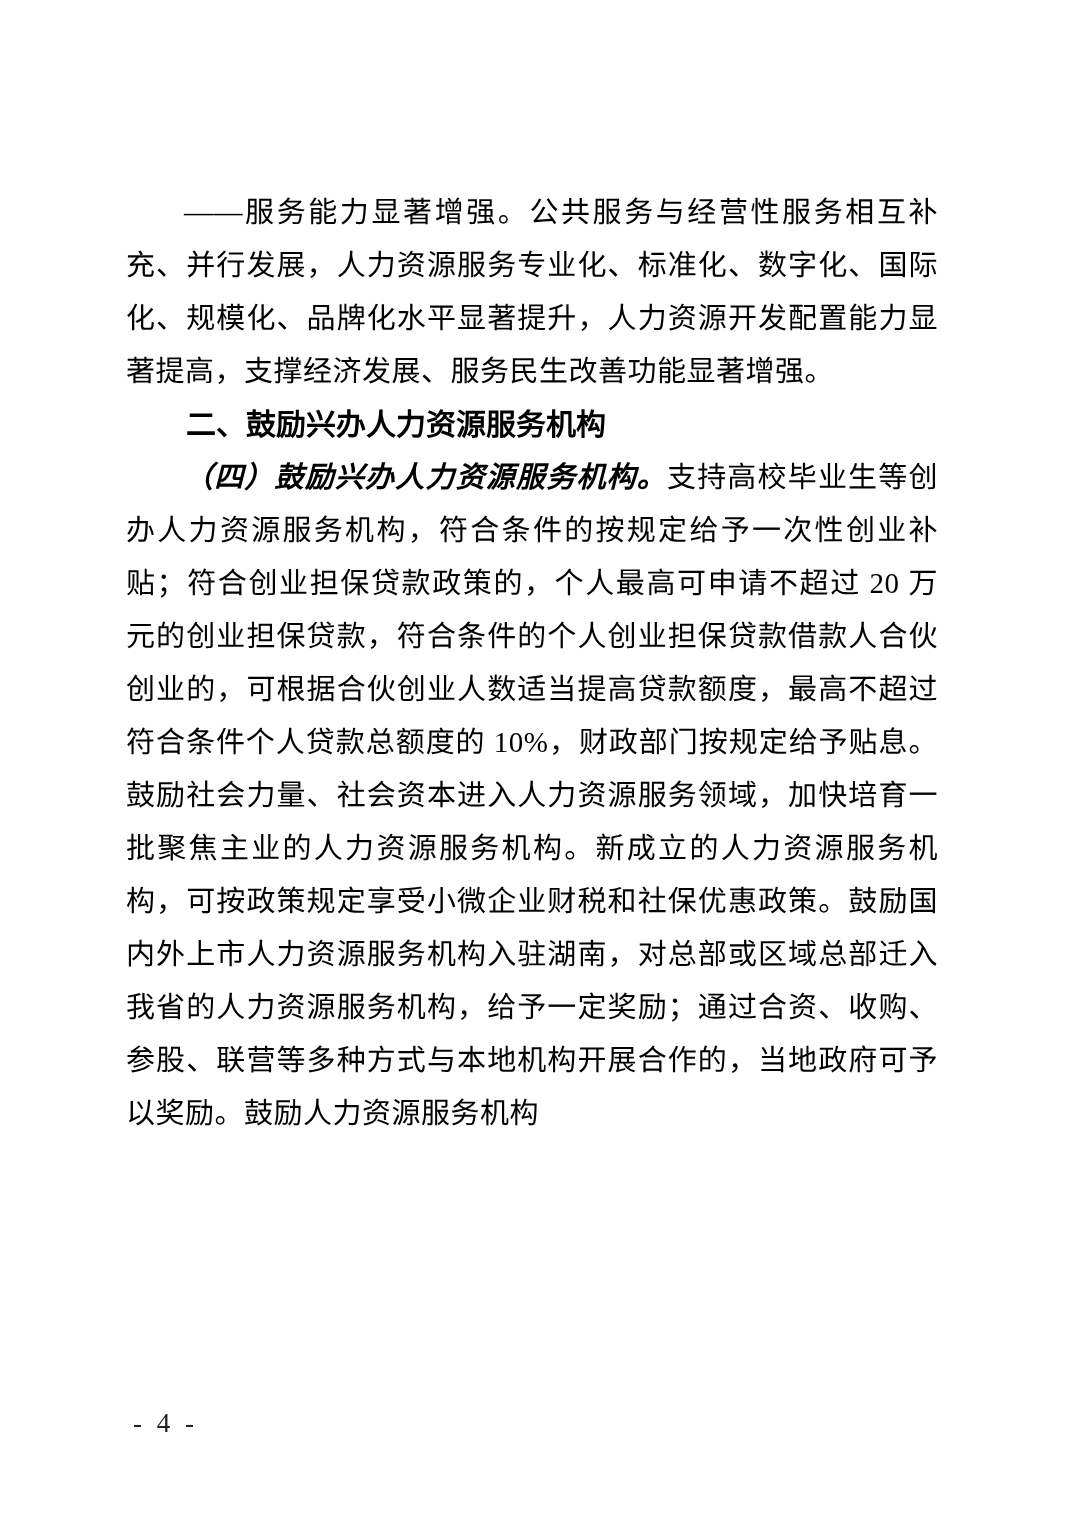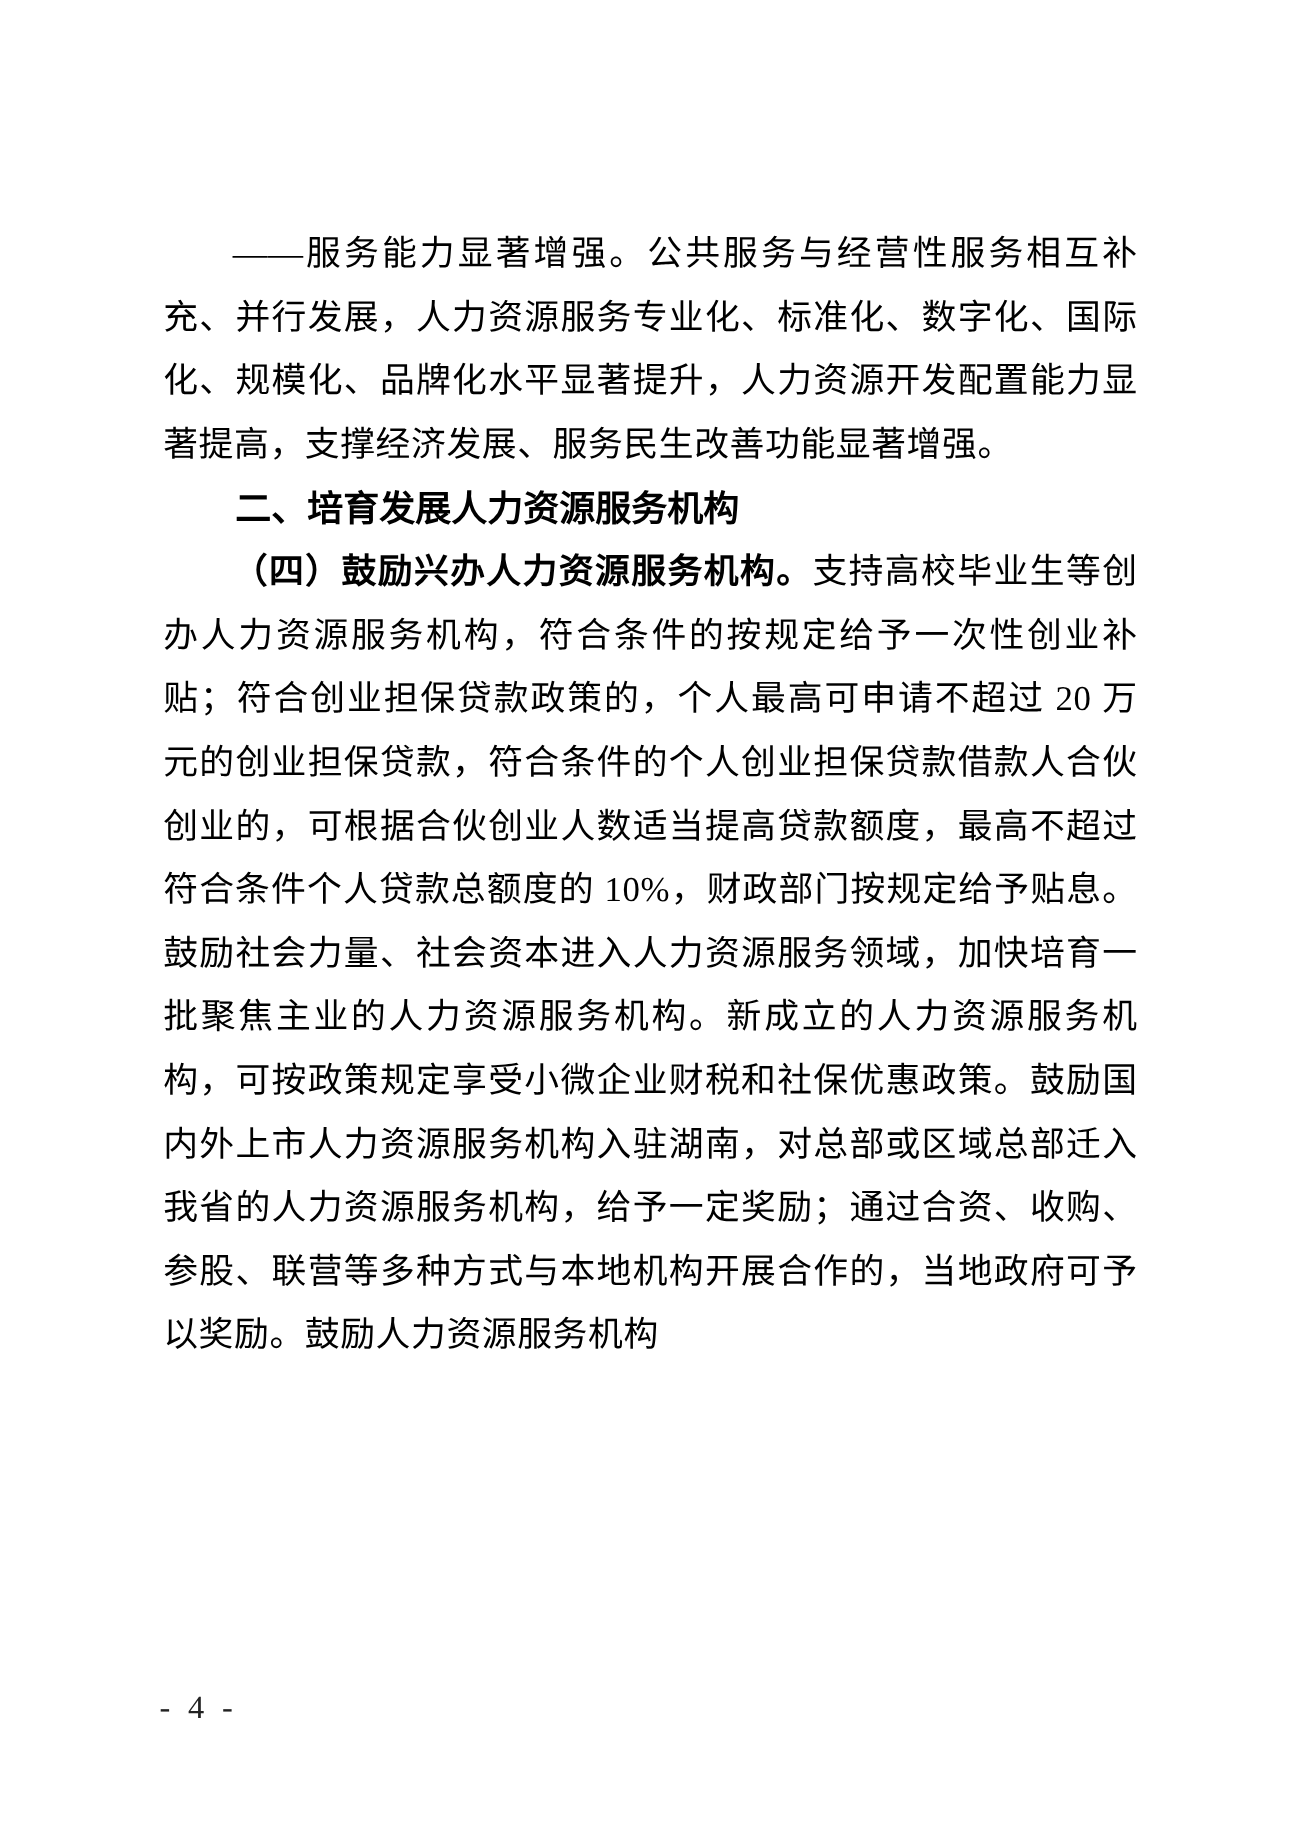--- a/index.html
+++ b/index.html
@@ -13,21 +13,21 @@
     width: 1080px;
     height: 1527px;
     margin: 0 auto;
     background: #ffffff;
     color: #000000;
     font-family: "Liberation Serif", "DejaVu Serif", serif;
     overflow: hidden;
   }
   .content {
     position: absolute;
-    left: 136px;
+    left: 126px;
     top: 186px;
     width: 812px;
   }
   .body-para {
     margin: 0;
     font-size: 29px;
     line-height: 53px;
     text-align: justify;
     text-justify: inter-ideograph;
     text-indent: 2em;
@@ -38,35 +38,36 @@
     margin: 0;
     font-size: 30px;
     line-height: 53px;
     text-indent: 2em;
     font-weight: 700;
     color: #000000;
     font-family: "Liberation Sans", "DejaVu Sans", sans-serif;
   }
   .item-lead {
     font-weight: 700;
+    font-style: italic;
   }
   .page-footer {
     position: absolute;
     left: 133px;
     top: 1403px;
     font-size: 27px;
     line-height: 40px;
     color: #222222;
     letter-spacing: 4px;
     font-family: "Liberation Serif", "DejaVu Serif", serif;
   }
 </style>
 </head>
 <body>
 
 <div class="page">
   <div class="content">
     <p class="body-para">——服务能力显著增强。公共服务与经营性服务相互补充、并行发展，人力资源服务专业化、标准化、数字化、国际化、规模化、品牌化水平显著提升，人力资源开发配置能力显著提高，支撑经济发展、服务民生改善功能显著增强。</p>
-    <h2 class="section-heading">二、培育发展人力资源服务机构</h2>
+    <h2 class="section-heading">二、鼓励兴办人力资源服务机构</h2>
     <p class="body-para"><span class="item-lead">（四）鼓励兴办人力资源服务机构。</span><span>支持高校毕业生等创办人力资源服务机构，符合条件的按规定给予一次性创业补贴；符合创业担保贷款政策的，个人最高可申请不超过 20 万元的创业担保贷款，符合条件的个人创业担保贷款借款人合伙创业的，可根据合伙创业人数适当提高贷款额度，最高不超过符合条件个人贷款总额度的 10%，财政部门按规定给予贴息。鼓励社会力量、社会资本进入人力资源服务领域，加快培育一批聚焦主业的人力资源服务机构。新成立的人力资源服务机构，可按政策规定享受小微企业财税和社保优惠政策。鼓励国内外上市人力资源服务机构入驻湖南，对总部或区域总部迁入我省的人力资源服务机构，给予一定奖励；通过合资、收购、参股、联营等多种方式与本地机构开展合作的，当地政府可予以奖励。鼓励人力资源服务机构</span></p>
   </div>
   <div class="page-footer">- 4 -</div>
 </div>
 
 </body></html>

